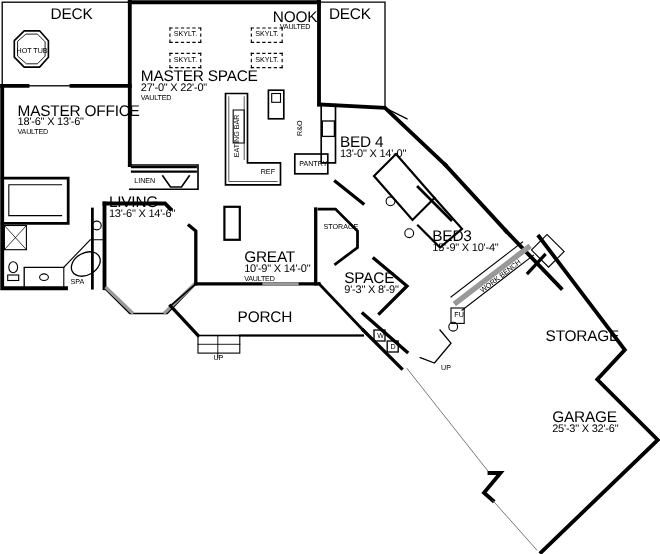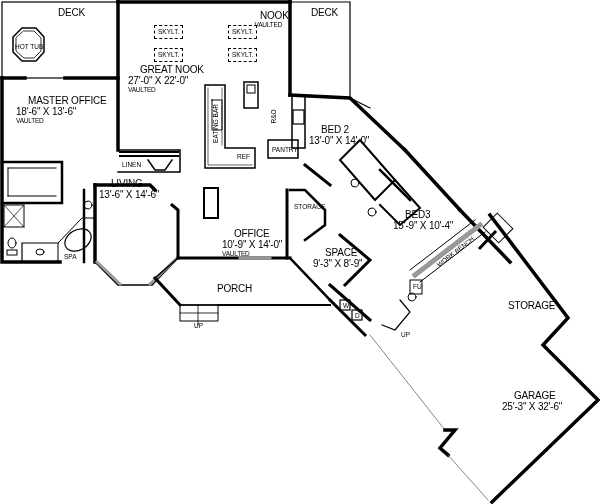--- a/index.html
+++ b/index.html
@@ -1,19 +1,19 @@
 <!DOCTYPE html>
 <html><head>
 <meta charset="utf-8">
 <style>
   html,body{margin:0;padding:0;background:#fff;}
   body{width:600px;height:504px;overflow:hidden;position:relative;font-family:"Liberation Sans",sans-serif;}
   svg{position:absolute;left:0;top:0;}
   .lbl{position:absolute;color:#000;font-size:10px;line-height:11px;white-space:nowrap;letter-spacing:-0.2px;}
-  .lbl .name{display:block;font-size:10px;margin-left:12px;}
+  .lbl .name{display:block;font-size:14px;}
   .lbl .dim{display:block;font-size:10px;}
   .lbl .note{display:block;font-size:6.5px;line-height:7px;}
   .sm{position:absolute;font-size:6.5px;color:#000;white-space:nowrap;}
   .skylt{position:absolute;border:1px dashed #000;font-size:6.5px;padding:2px 3px;line-height:8px;}
 </style>
 </head>
 <body>
 
 <svg width="600" height="504" viewBox="0 0 600 504">
   <g fill="none" stroke="#000" stroke-linecap="square">
@@ -127,74 +127,74 @@
   </div>
 <div class="sm" style="left:15px;top:43px;">HOT TUB</div>
 
 <div class="lbl" style="left:16px;top:95px;">
   <span class="name">MASTER OFFICE</span>
   <span class="dim">18'-6" X 13'-6"</span>
   <span class="note">VAULTED</span>
 </div>
 
 <div class="lbl" style="left:128px;top:64px;">
-  <span class="name">GREAT NOOK</span>
+  <span class="name">MASTER SPACE</span>
   <span class="dim">27'-0" X 22'-0"</span>
   <span class="note">VAULTED</span>
 </div>
 
 <div class="skylt" style="left:154px;top:25px;">SKYLT.</div>
 <div class="skylt" style="left:228px;top:25px;">SKYLT.</div>
 <div class="skylt" style="left:154px;top:48px;">SKYLT.</div>
 <div class="skylt" style="left:228px;top:48px;">SKYLT.</div>
 
 <div class="lbl" style="left:248px;top:10px;text-align:center;">
   <span class="name">NOOK</span>
   <span class="note">VAULTED</span>
 </div>
 
 <div class="lbl" style="left:299px;top:7px;">
     <span class="name">DECK</span>
   </div>
 
 <div class="lbl" style="left:309px;top:124px;">
-  <span class="name">BED 2</span>
+  <span class="name">BED 4</span>
   <span class="dim">13'-0" X 14'-0"</span>
 </div>
 
 <div class="lbl" style="left:393px;top:209px;">
   <span class="name">BED3</span>
   <span class="dim">15'-9" X 10'-4"</span>
 </div>
 
 <div class="lbl" style="left:99px;top:178px;">
   <span class="name">LIVING</span>
   <span class="dim">13'-6" X 14'-6"</span>
 </div>
 
 <div class="lbl" style="left:222px;top:228px;">
-  <span class="name">OFFICE</span>
+  <span class="name">GREAT</span>
   <span class="dim">10'-9" X 14'-0"</span>
   <span class="note">VAULTED</span>
 </div>
 
 <div class="lbl" style="left:313px;top:247px;">
   <span class="name">SPACE</span>
   <span class="dim">9'-3" X 8'-9"</span>
 </div>
 
-<div class="lbl" style="left:205px;top:283px;">
+<div class="lbl" style="left:216px;top:283px;">
     <span class="name">PORCH</span>
   </div>
 
 <div class="lbl" style="left:496px;top:300px;">
     <span class="name">STORAGE</span>
   </div>
 
-<div class="lbl" style="left:502px;top:390px;">
+<div class="lbl" style="left:502px;top:374px;">
   <span class="name">GARAGE</span>
   <span class="dim">25'-3" X 32'-6"</span>
 </div>
 
 <div class="sm" style="left:64px;top:253px;">SPA</div>
 <div class="sm" style="left:122px;top:161px;">LINEN</div>
 <div class="sm" style="left:272px;top:146px;">PANTRY</div>
 <div class="sm" style="left:237px;top:153px;">REF</div>
 <div class="sm" style="left:196px;top:120px;transform:rotate(-90deg);">EATING BAR</div>
 <div class="sm" style="left:266px;top:113px;transform:rotate(-90deg);">R&amp;O</div>

